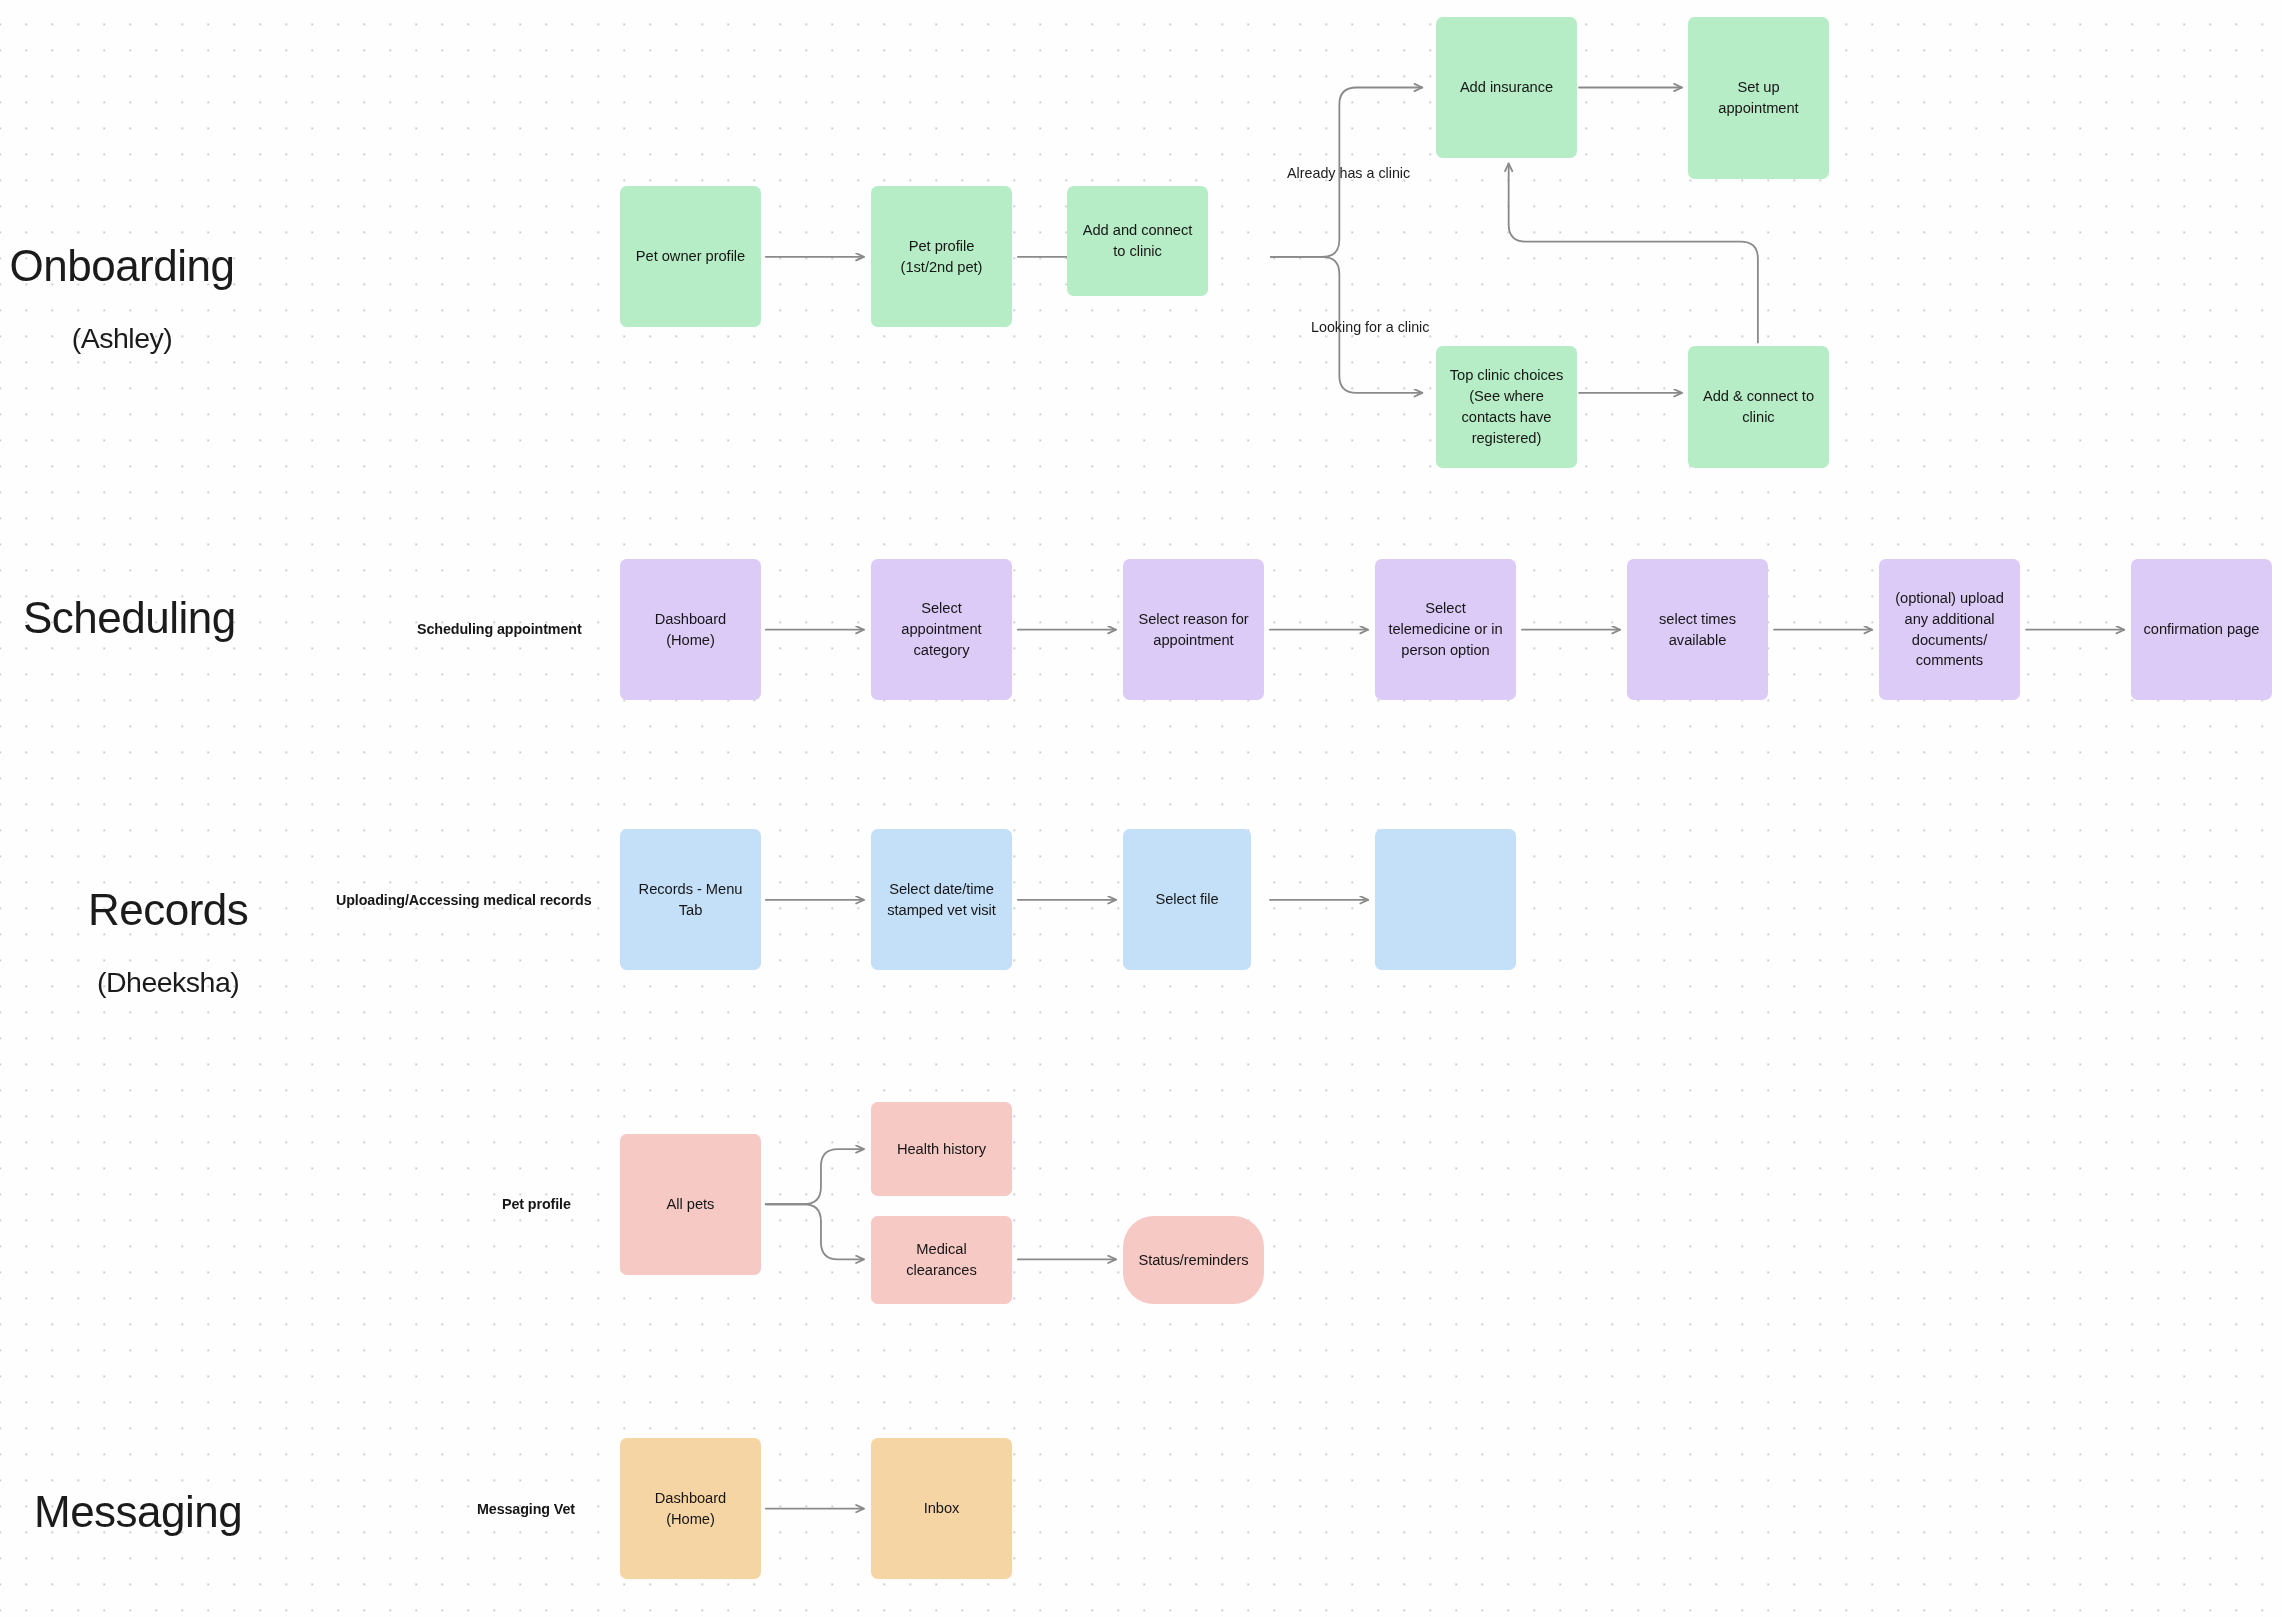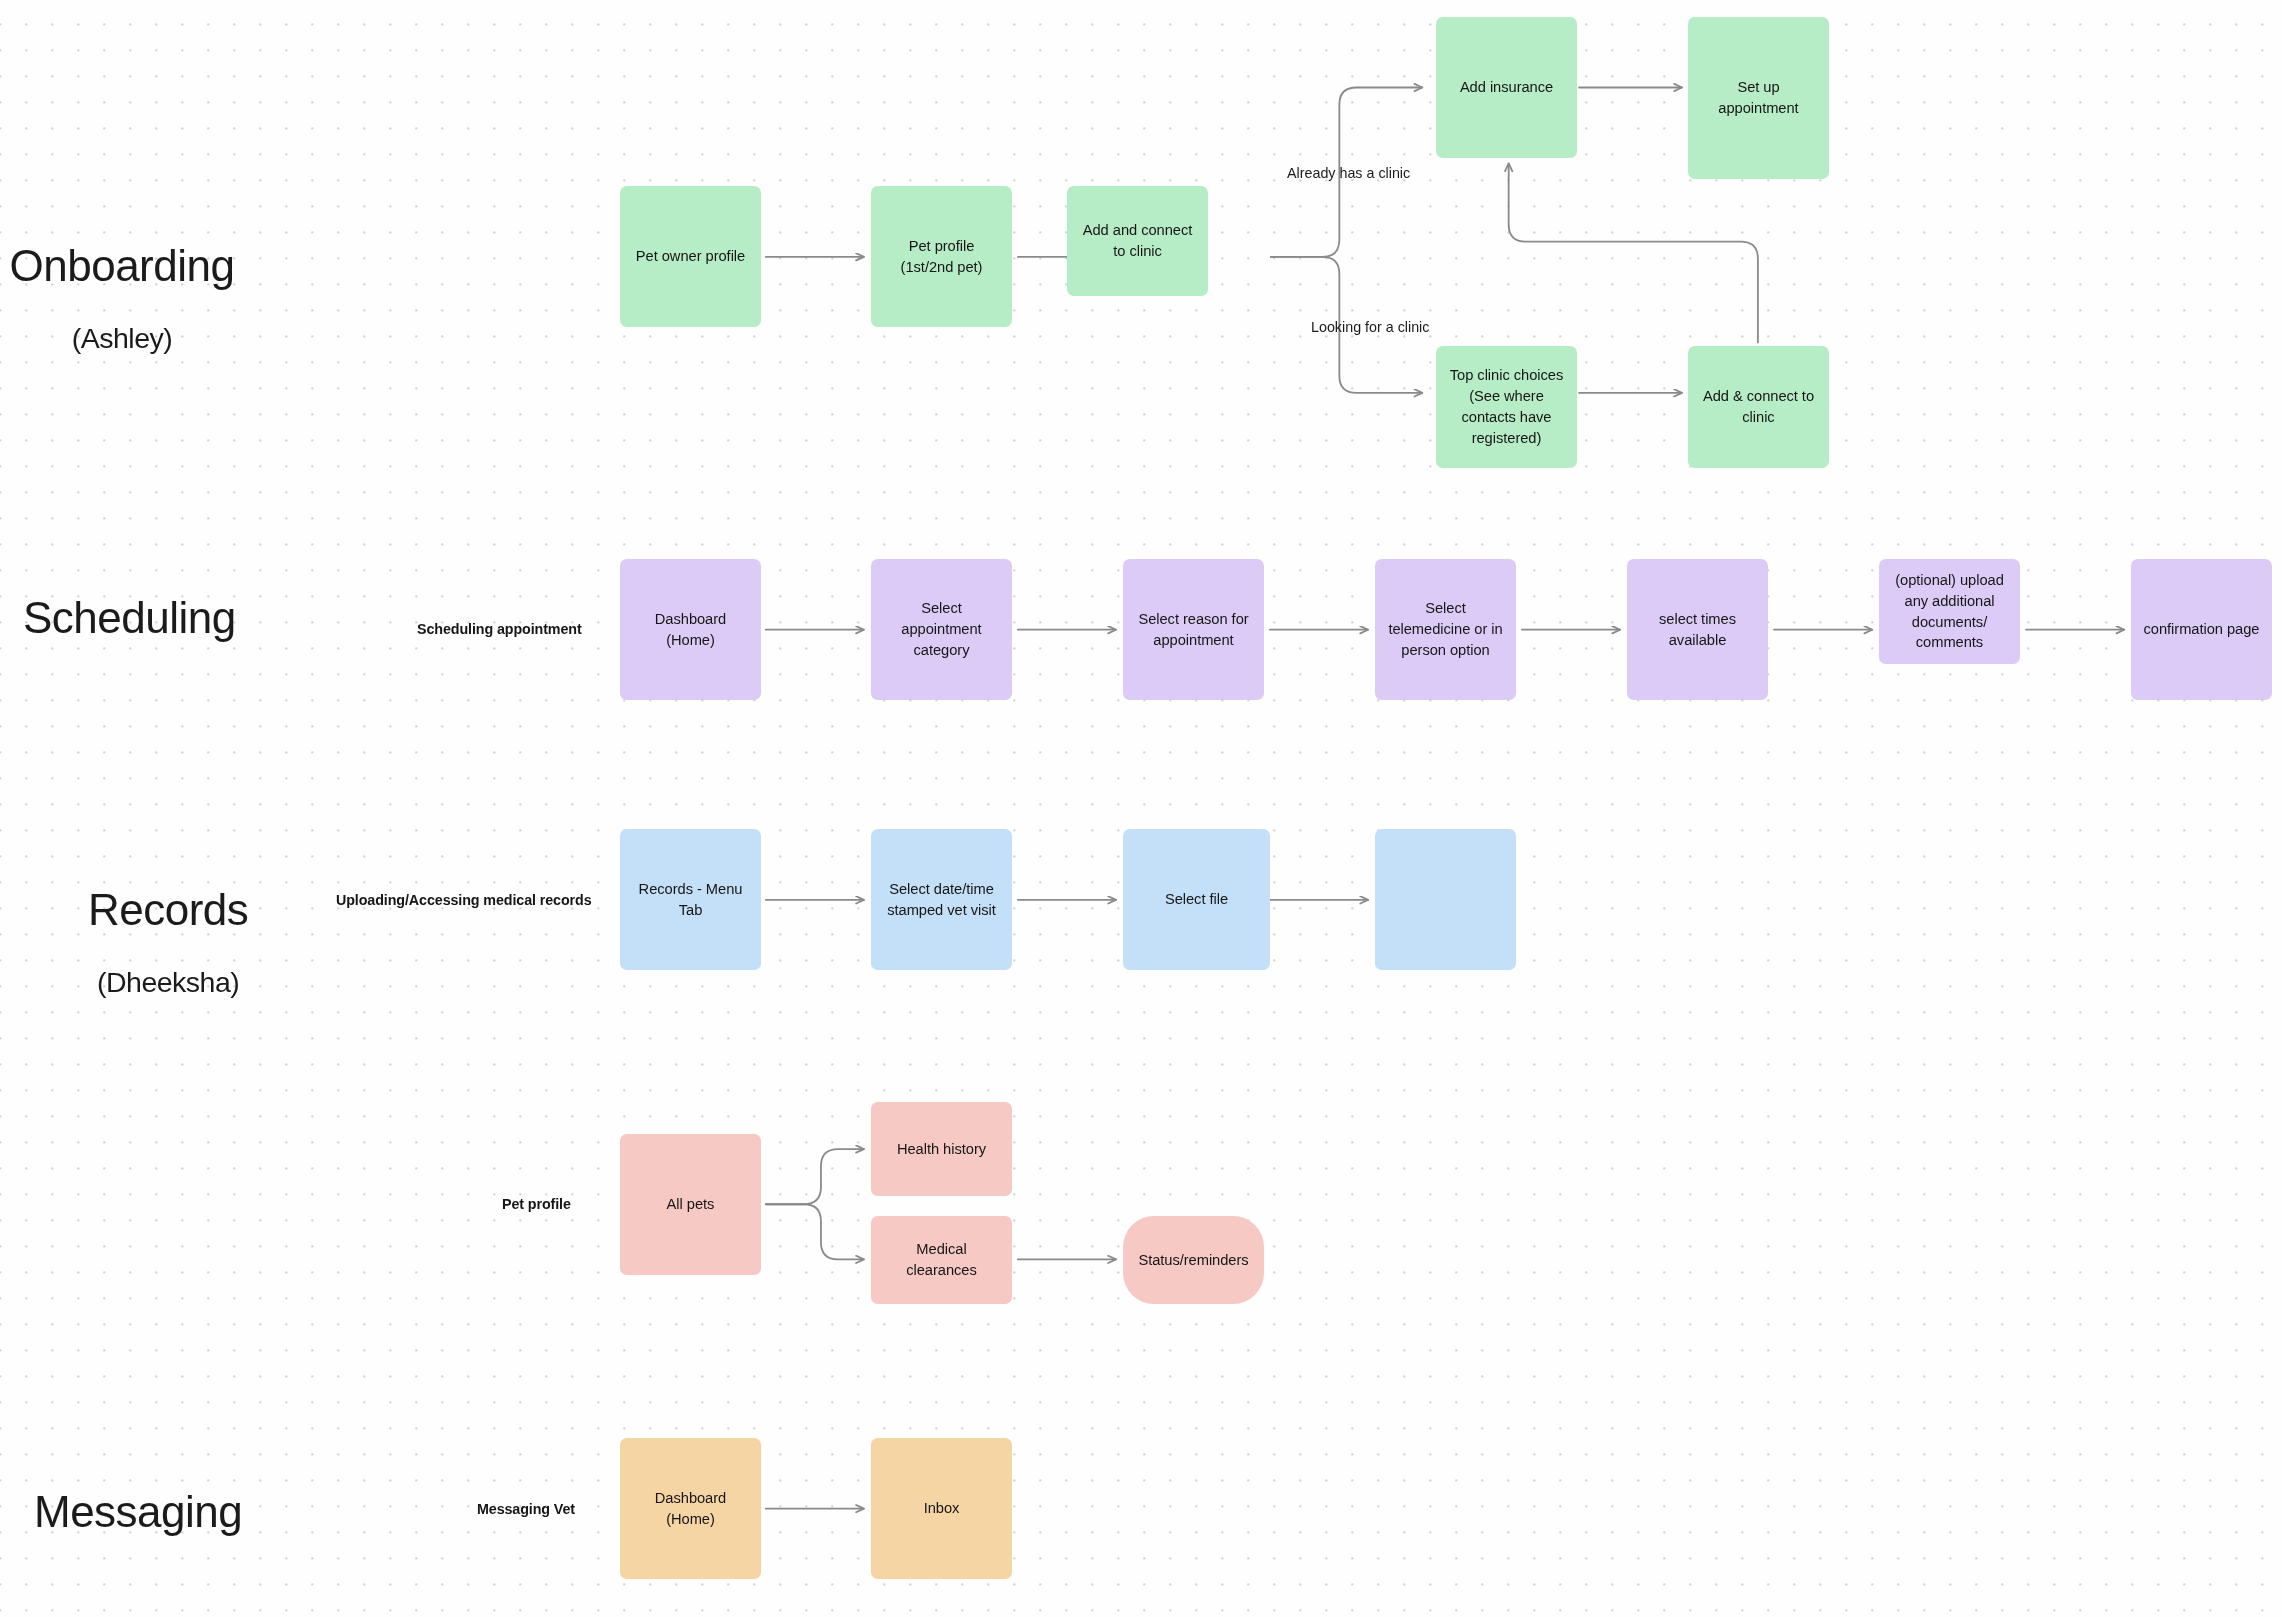--- a/index.html
+++ b/index.html
@@ -168,39 +168,39 @@
   </div>
   <div class="node" style="left:1375px;top:559px;width:141px;height:141px;background:#ddcbf7;">
     <span>Select
 telemedicine or in
 person option</span>
   </div>
   <div class="node" style="left:1627px;top:559px;width:141px;height:141px;background:#ddcbf7;">
     <span>select times
 available</span>
   </div>
-  <div class="node" style="left:1879px;top:559px;width:141px;height:105px;background:#ddcbf7;">
+  <div class="node" style="left:1879px;top:559px;width:141px;height:141px;background:#ddcbf7;">
     <span>(optional) upload
 any additional
 documents/
 comments</span>
   </div>
   <div class="node" style="left:2131px;top:559px;width:141px;height:141px;background:#ddcbf7;">
     <span>confirmation page</span>
   </div>
 
   <div class="node" style="left:620px;top:829px;width:141px;height:141px;background:#c4dff8;">
     <span>Records - Menu
 Tab</span>
   </div>
   <div class="node" style="left:871px;top:829px;width:141px;height:141px;background:#c4dff8;">
     <span>Select date/time
 stamped vet visit</span>
   </div>
-  <div class="node" style="left:1123px;top:829px;width:147px;height:141px;background:#c4dff8;">
+  <div class="node" style="left:1123px;top:829px;width:128px;height:141px;background:#c4dff8;">
     <span>Select file</span>
   </div>
   <div class="node" style="left:1375px;top:829px;width:141px;height:141px;background:#c4dff8;">
     <span></span>
   </div>
 
   <div class="node" style="left:620px;top:1134px;width:141px;height:141px;background:#f6c9c5;">
     <span>All pets</span>
   </div>
   <div class="node" style="left:871px;top:1102px;width:141px;height:94px;background:#f6c9c5;">

